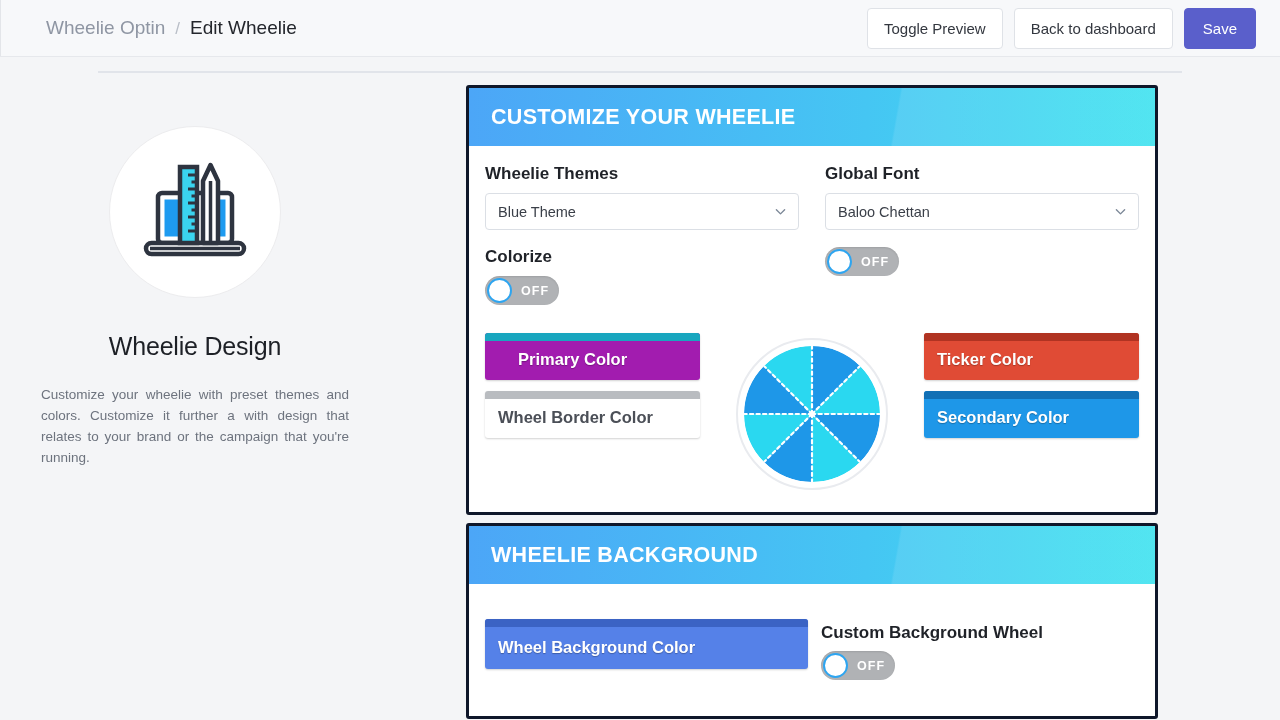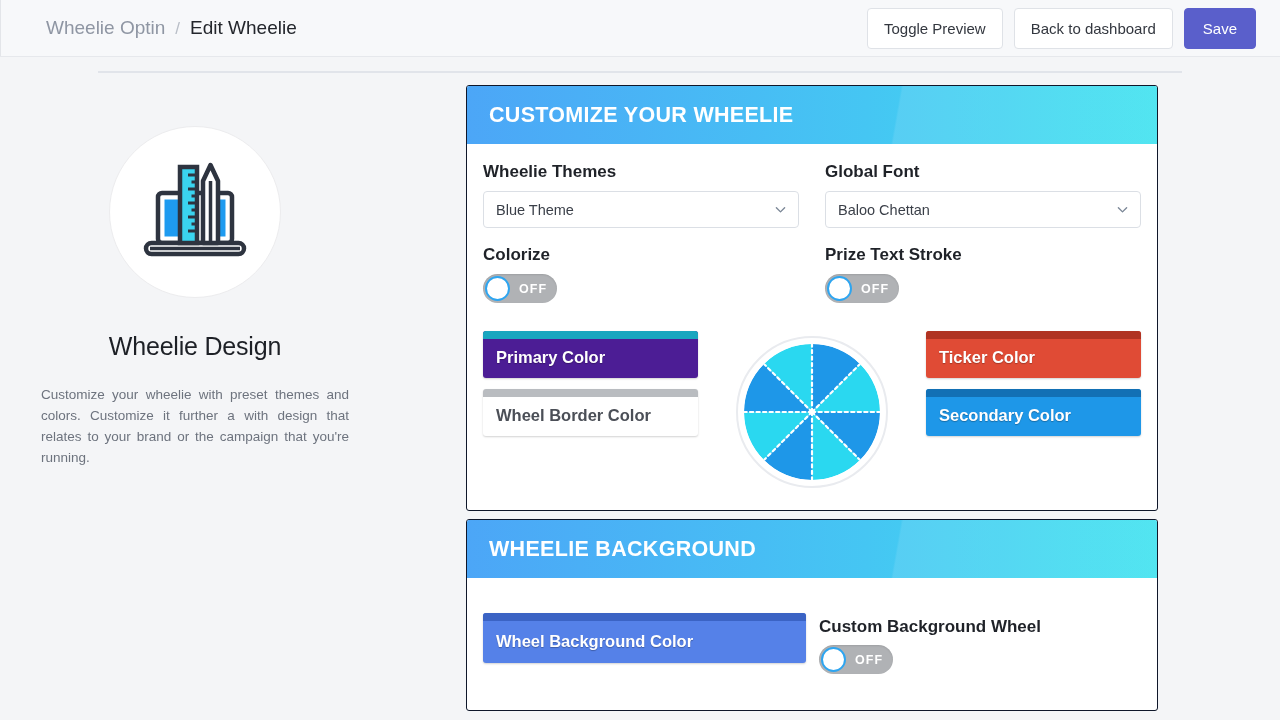--- a/index.html
+++ b/index.html
@@ -139,21 +139,21 @@
   }
 
   
   .rightcol {
     width: 692px;
     margin-left: 46px;
   }
 
   .card {
     background: #ffffff;
-    border: 1px solid #0f172a;
+    border: 3px solid #0f172a;
     border-radius: 3px;
     overflow: hidden;
   }
   .card + .card { margin-top: 8px; }
 
   .card-header {
     height: 58px;
     display: flex;
     align-items: center;
     padding: 0 22px;
@@ -407,32 +407,31 @@
           <div class="row toggle-wrap">
             <div class="col left">
               <label class="field-label">Colorize</label>
               <div class="toggle">
                 <div class="knob"></div>
                 <span class="tog-text">OFF</span>
               </div>
             </div>
 
             <div class="col right">
-              <label class="field-label">Prize Text Stroke</label>
               <div class="toggle">
                 <div class="knob"></div>
                 <span class="tog-text">OFF</span>
               </div>
             </div>
           </div>
 
           <div class="colors-row">
 
             <div class="color-col">
-              <div class="color-btn" style="background: #4c1d95;">
+              <div class="color-btn" style="background: #a21caf; padding-left: 20px;">
                 <div class="topstrip" style="background: rgb(24, 166, 191);"></div>
                 <span class="cb-label on-dark">Primary Color</span>
               </div>
               <div class="color-btn" style="background: rgb(255, 255, 255);">
                 <div class="topstrip" style="background: rgb(185, 188, 192);"></div>
                 <span class="cb-label on-light">Wheel Border Color</span>
               </div>
             </div>
 
             <div class="color-col mid">

